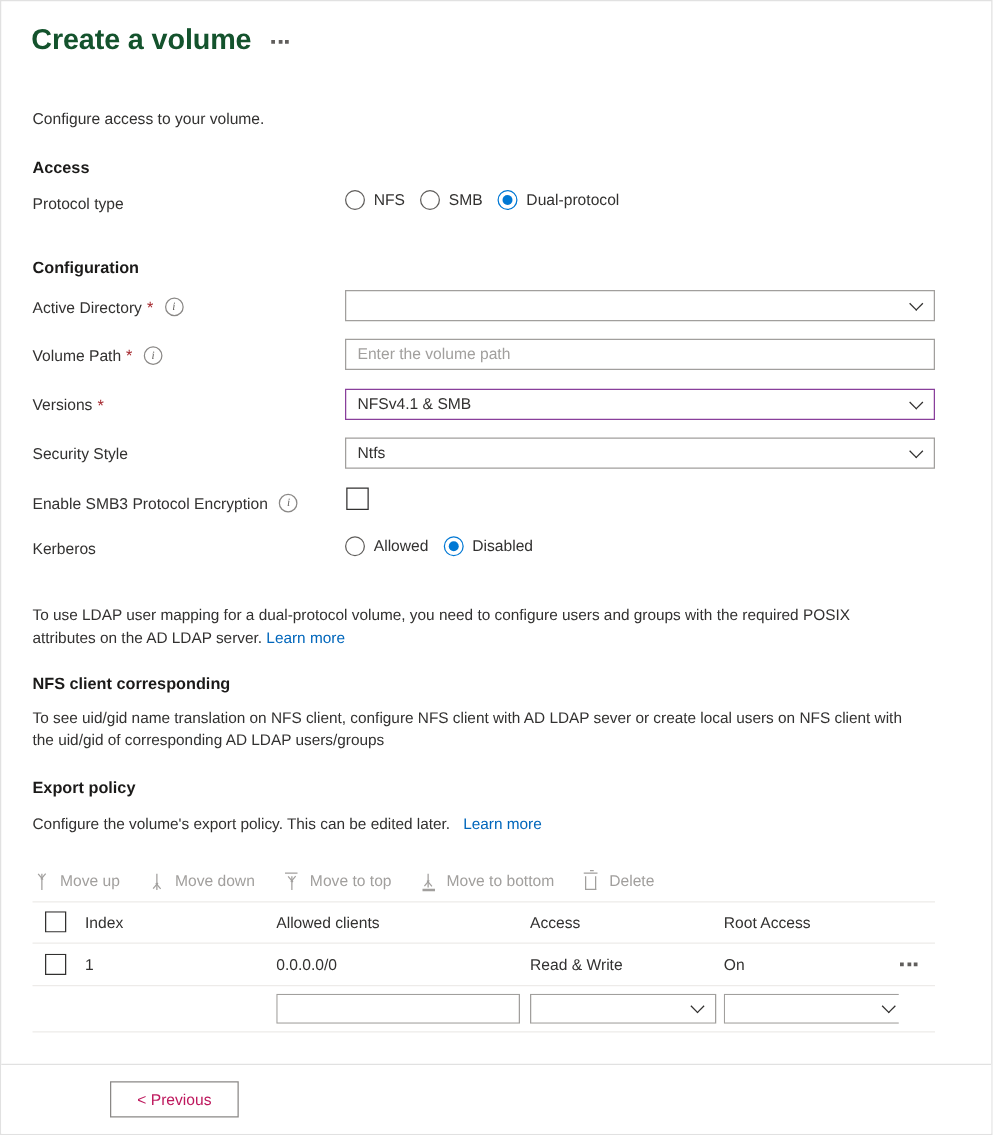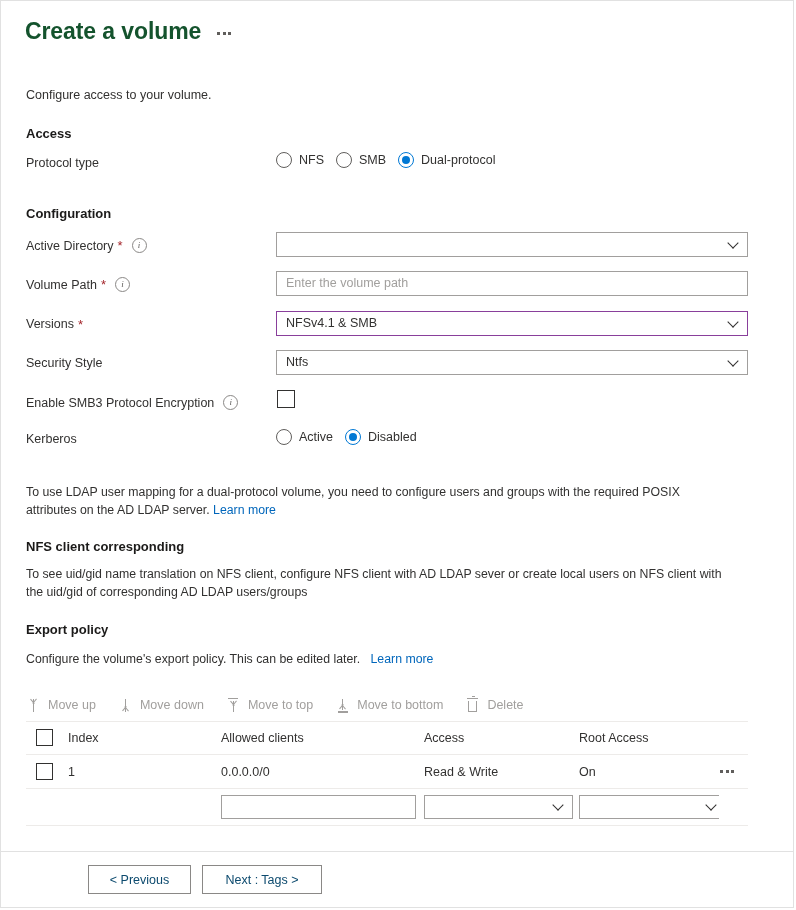--- a/index.html
+++ b/index.html
@@ -329,21 +329,21 @@
   .btn-primary {
     background: #0078d4;
     color: #ffffff;
     border: 1px solid #0078d4;
     font-weight: 600;
     height: 29px;
     width: 139px;
   }
   .btn-sec {
     background: #ffffff;
-    color: #0c4a6e;
+    color: #be185d;
     border: 1px solid #8a8886;
     height: 29px;
   }
   .btn-prev { width: 103px; margin-left: 69px; }
   .btn-next { width: 120px; margin-left: 11px; }
 </style>
 </head>
 <body>
 
 <div class="page">
@@ -424,21 +424,21 @@
       <span class="info-icon">i</span>
     </div>
     <div class="chk" style="left:276px; top:389px;"></div>
 
     <div class="field-label" style="top:431px;">
       <span>Kerberos</span>
     </div>
     <div class="radio-group" style="left:275px; top:428px;">
       <div class="radio-opt">
         <span class="radio-dot"></span>
-        <span class="radio-label">Active</span>
+        <span class="radio-label">Allowed</span>
       </div>
       <div class="radio-opt on">
         <span class="radio-dot"></span>
         <span class="radio-label">Disabled</span>
       </div>
     </div>
 
     <div class="para" style="top:483px; width:700px;">
       <span>To use LDAP user mapping for a dual-protocol volume, you need to configure users and groups with the required POSIX attributes on the AD LDAP server.</span>
       <span class="link">Learn more</span>
@@ -534,15 +534,14 @@
           </div>
         </div>
         <div class="cell c-more"></div>
       </div>
     </div>
 
   </div>
 
   <div class="footer">
     <div class="btn btn-sec btn-prev">&lt; Previous</div>
-    <div class="btn btn-sec btn-next">Next : Tags &gt;</div>
   </div>
 </div>
 
 </body></html>

